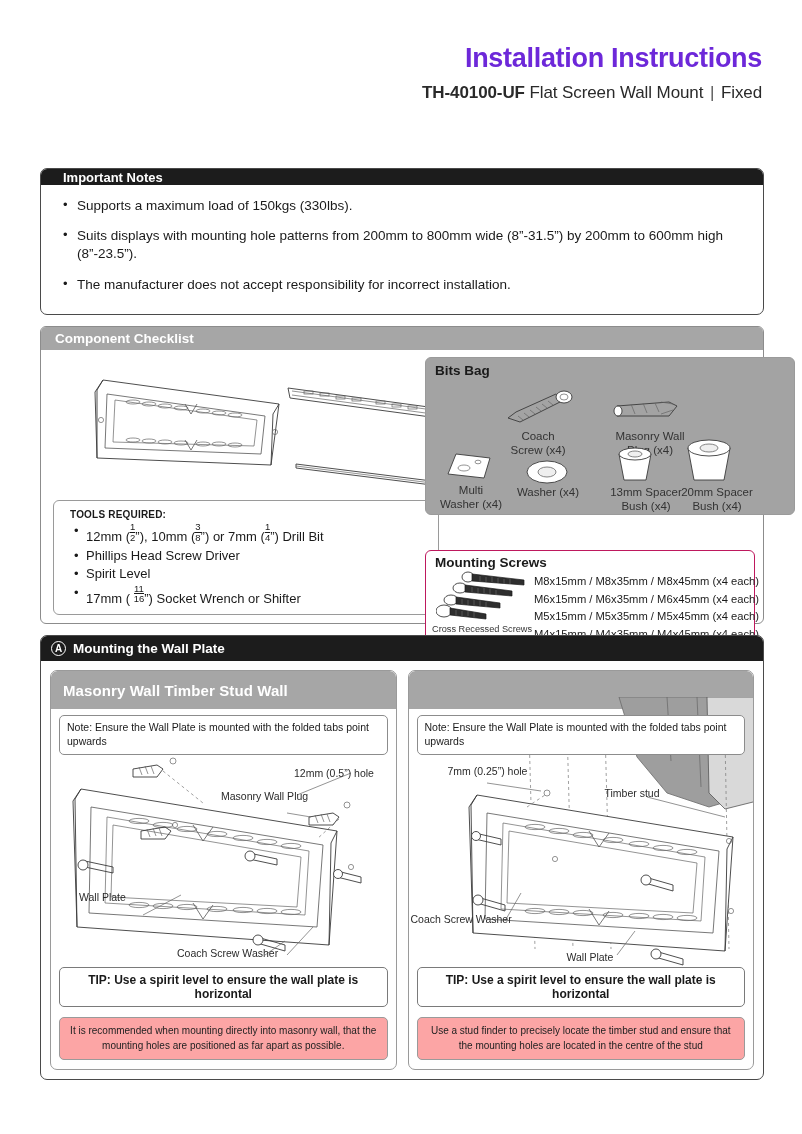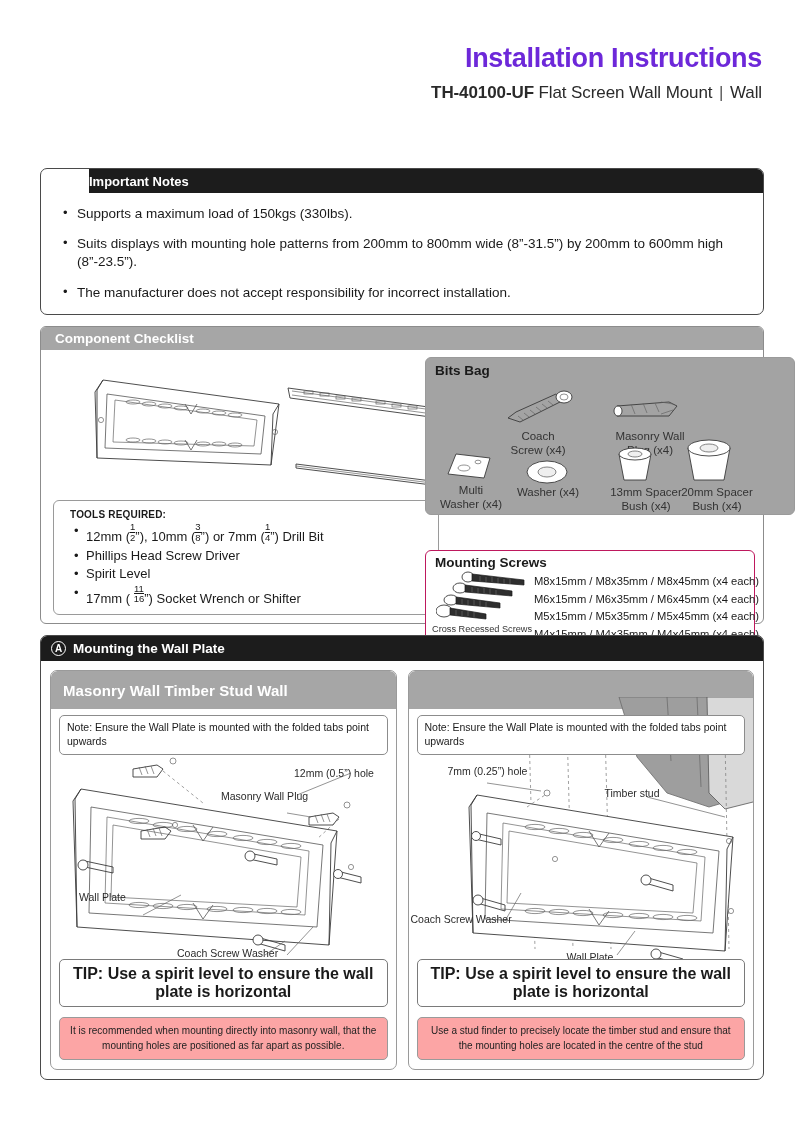--- a/index.html
+++ b/index.html
@@ -31,21 +31,21 @@
     display: flex; align-items: center;
   }
   .bar-grey {
     background: #a6a6a6; color: #fff; font-weight: bold;
     display: flex; align-items: center;
   }
 
   
   #notes-panel { left: 40px; top: 168px; width: 724px; height: 147px;
     border: 1px solid #4a4a4a; border-radius: 7px; overflow: hidden; background:#fff; }
-  #notes-panel .bar-black { height: 24px; font-size: 13px; margin-left: 48px; }
+  #notes-panel .bar-black { height: 16px; padding-left: 22px; font-size: 13px; }
   .notes-body { padding: 12px 22px 0 22px; }
   .note-item { position: relative; padding-left: 14px; font-size: 13.5px;
     line-height: 1.35; margin-bottom: 12px; color: #1a1a1a; }
   .note-item::before { content: "\2022"; position: absolute; left: 0; top: -1px; font-size: 13px; }
 
   
   #checklist-panel { left: 40px; top: 326px; width: 724px; height: 298px;
     border: 1px solid #8c8c8c; border-radius: 6px; overflow: hidden; background: #fff; }
   #checklist-panel .bar-grey { height: 23px; padding-left: 14px; font-size: 13.5px; }
   .checklist-body { position: relative; height: 275px; }
@@ -94,21 +94,21 @@
     border: 1px solid #9a9a9a; border-radius: 7px; background: #fff; overflow: hidden; }
   .wallpanel-head { height: 38px; background: #a6a6a6; color: #fff; font-weight: bold;
     font-size: 15px; display: flex; align-items: center; padding-left: 12px;
     border-radius: 6px 6px 0 0; letter-spacing: 0.1px; }
   .note-box { margin: 6px 8px 0 8px; border: 1px solid #8c8c8c; border-radius: 5px;
     background: #fff; padding: 5px 7px; font-size: 10.5px; font-weight: normal;
     line-height: 1.32; position: relative; z-index: 5; }
   .diagram-area { position: relative; height: 252px; }
   .tip-box { position: absolute; left: 8px; right: 8px; bottom: 62px;
     border: 1px solid #7a7a7a; border-radius: 5px; background: #fff;
-    text-align: center; font-size: 16px; font-weight: bold; padding: 5px 4px; }
+    text-align: center; font-size: 12px; font-weight: bold; padding: 5px 4px; }
   .info-box { position: absolute; left: 8px; right: 8px; bottom: 9px;
     border: 1px solid #9a9a9a; border-radius: 5px; background: #fca5a5;
     text-align: center; font-size: 10px; line-height: 1.45; padding: 6px 8px; color: #222; }
 
   .dlabel { position: absolute; font-size: 10.5px; color: #2a2a2a; white-space: nowrap; }
 
   svg { display: block; }
   .ln { fill: none; stroke: #3a3a3a; stroke-width: 0.9; }
   .ln2 { fill: none; stroke: #555; stroke-width: 0.8; }
   .thin { fill: none; stroke: #666; stroke-width: 0.7; }
@@ -123,21 +123,21 @@
 <body>
 
 <div class="page">
 
   <div class="doc-header">
     <div class="doc-title">Installation Instructions</div>
     <div class="doc-subtitle">
       <span class="model">TH-40100-UF</span>
       <span>Flat Screen Wall Mount</span>
       <span class="sep">|</span>
-      <span>Wall</span>
+      <span>Fixed</span>
     </div>
   </div>
 
   <div class="panel" id="notes-panel">
     <div class="bar-black">
       <span>Important Notes</span>
     </div>
     <div class="notes-body">
       <div class="note-item">Supports a maximum load of 150kgs (330lbs).</div>
       <div class="note-item">Suits displays with mounting hole patterns from 200mm to 800mm wide (8”-31.5”) by 200mm to 600mm high (8”-23.5”).</div>

